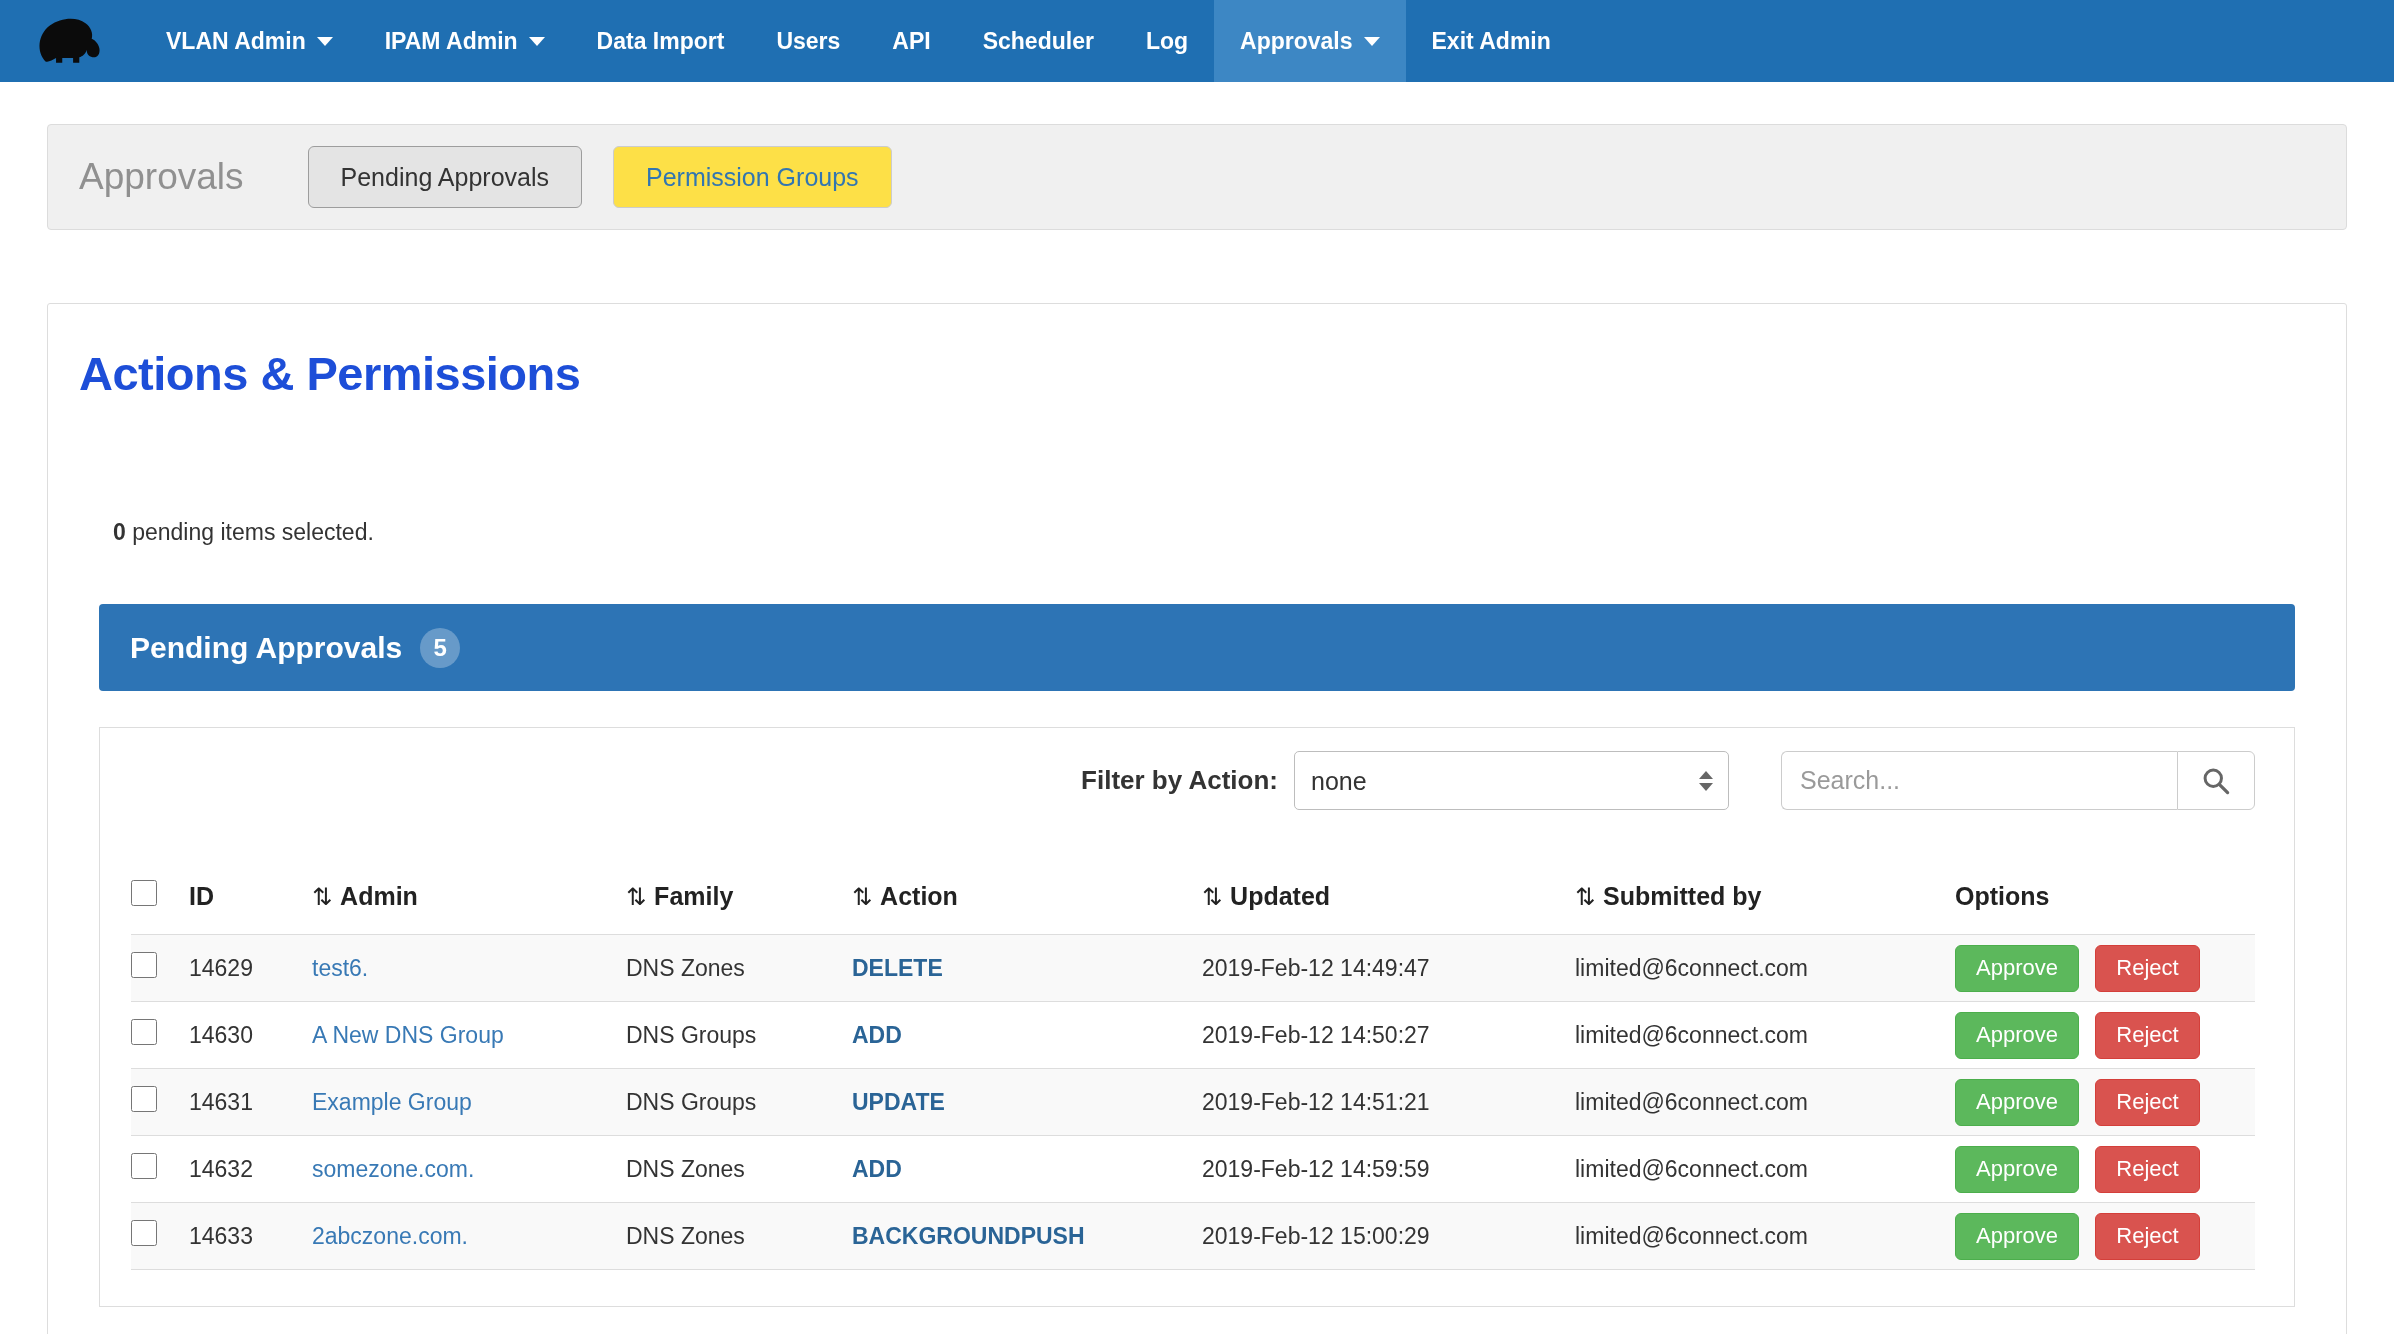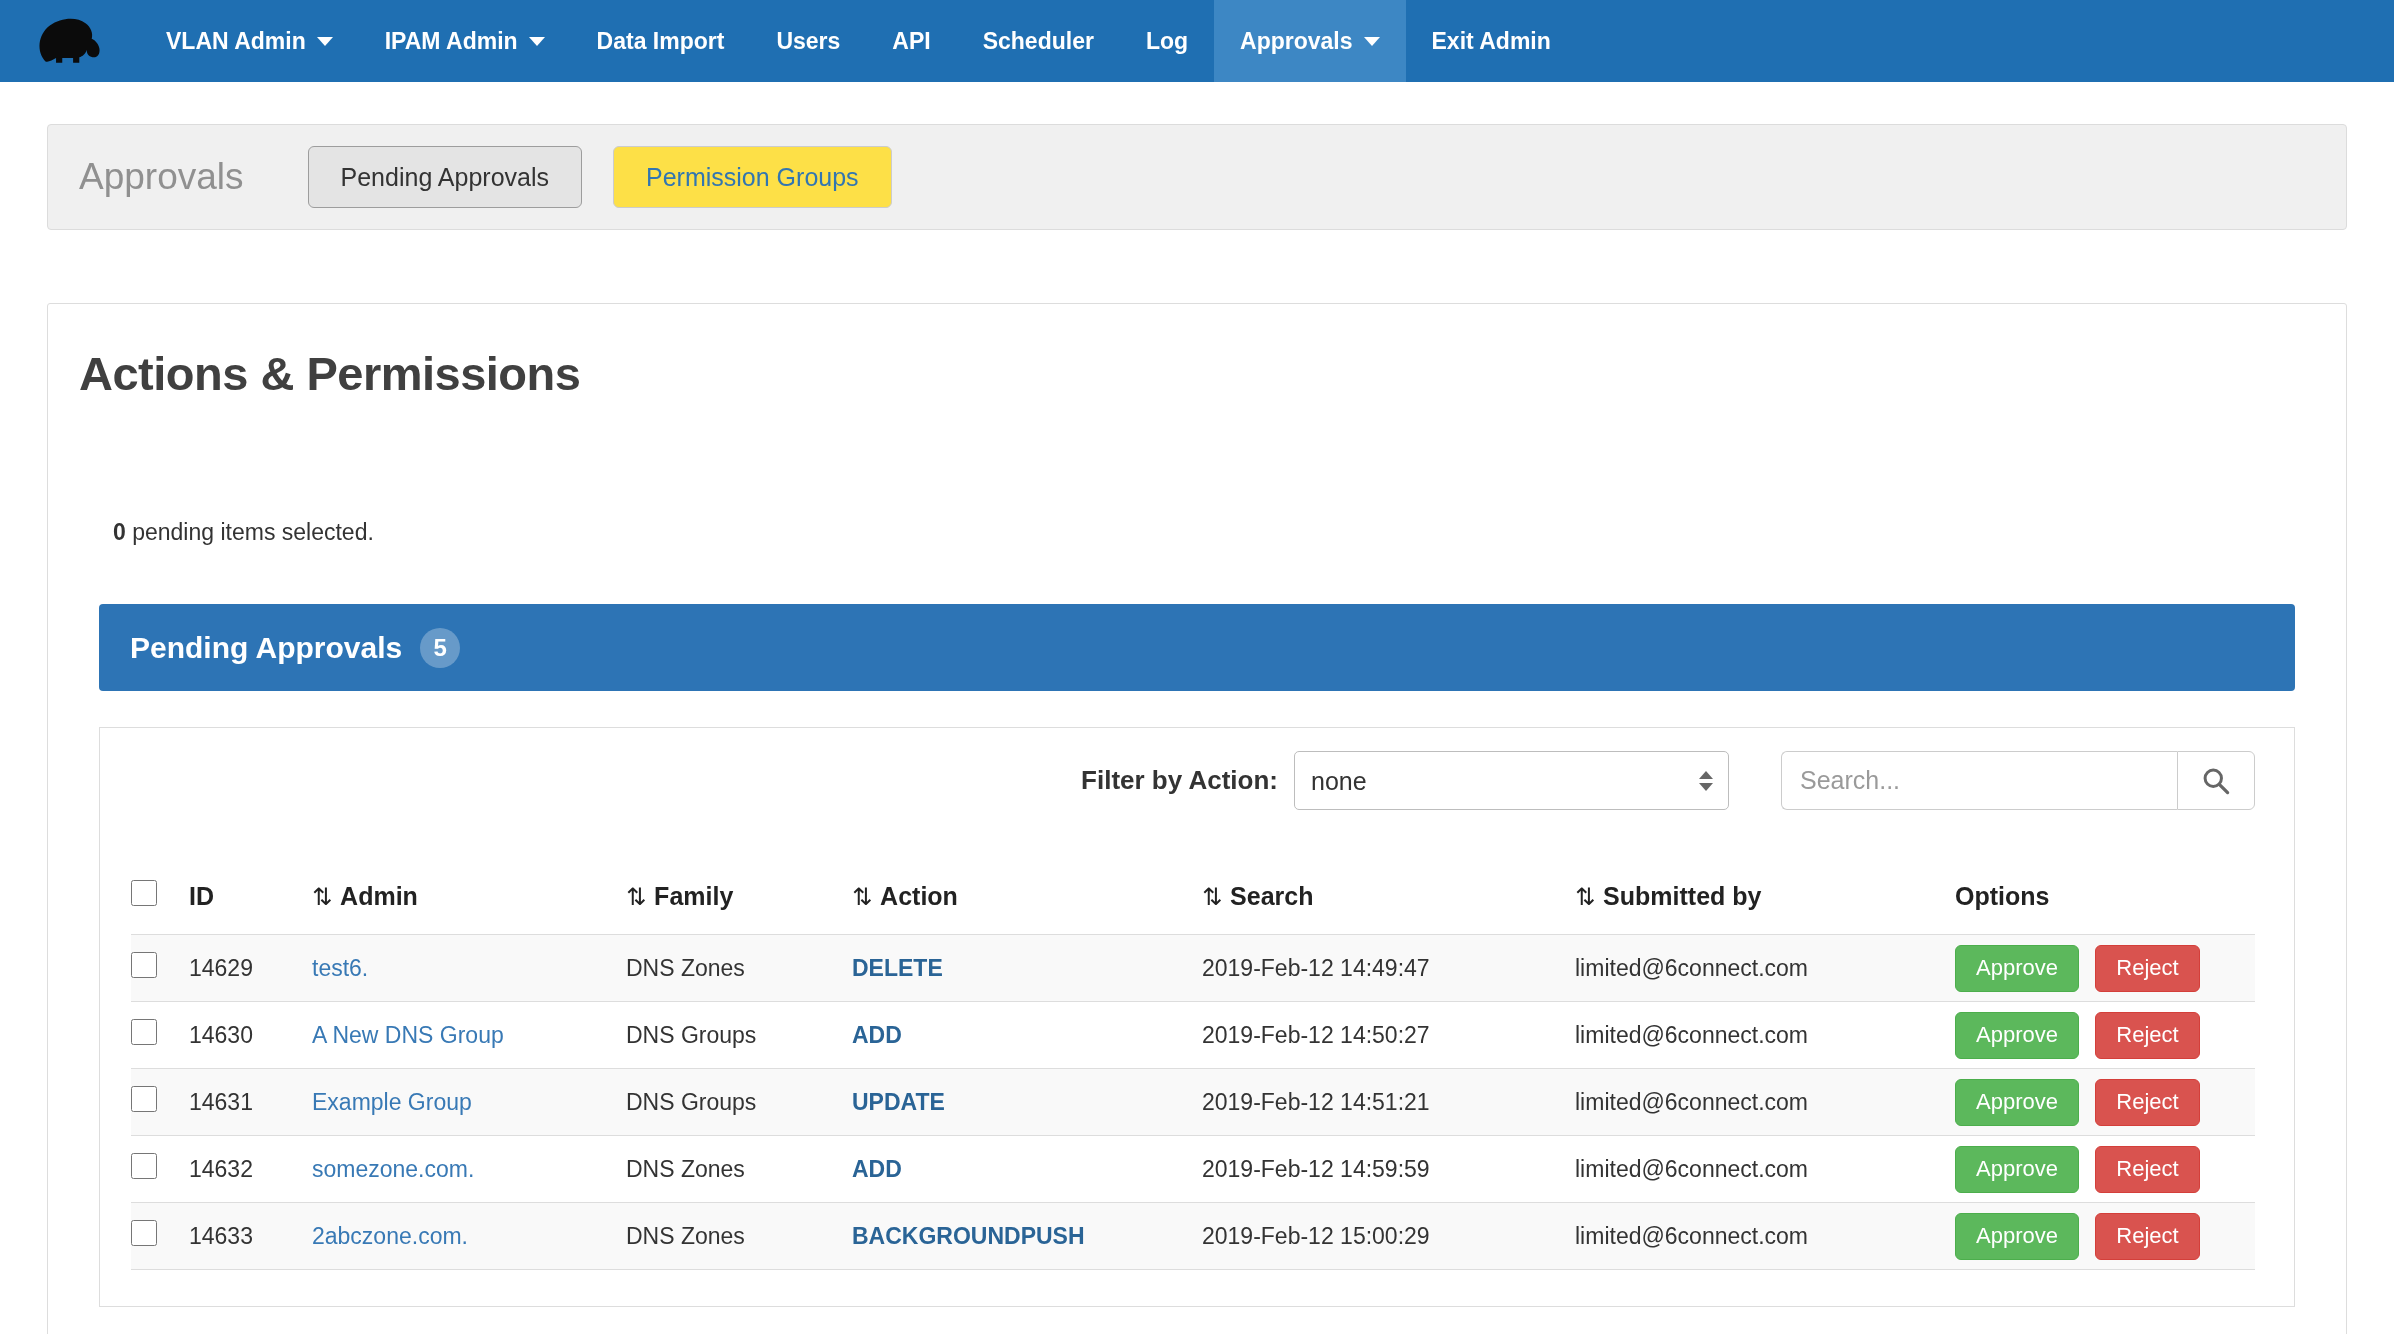--- a/index.html
+++ b/index.html
@@ -108,21 +108,21 @@
     margin: 73px 47px 0 47px;
     background: #ffffff;
     border: 1px solid #dddddd;
     border-radius: 3px;
     height: 1080px;
     padding: 0 51px;
   }
   .page-title {
     font-size: 47px;
     font-weight: 700;
-    color: #404040;
+    color: #1d4ed8;
     margin: 42px 0 0 -20px;
     letter-spacing: -0.5px;
   }
   .selected-line {
     margin: 118px 0 0 14px;
     font-size: 23px;
     color: #333;
   }
   .selected-line b { font-weight: 700; }
 
@@ -363,21 +363,21 @@
           <col class="col-submitted">
           <col>
       </colgroup>
       <thead>
         <tr>
           <th><input type="checkbox" style=""></th>
           <th><span>ID</span></th>
           <th><span class="sort-icon">⇅</span><span>Admin</span></th>
           <th><span class="sort-icon">⇅</span><span>Family</span></th>
           <th><span class="sort-icon">⇅</span><span>Action</span></th>
-          <th><span class="sort-icon">⇅</span><span>Search</span></th>
+          <th><span class="sort-icon">⇅</span><span>Updated</span></th>
           <th><span class="sort-icon">⇅</span><span>Submitted by</span></th>
           <th><span>Options</span></th>
         </tr>
       </thead>
       <tbody>
           <tr>
     <td><input type="checkbox" style=""></td>
     <td>14629</td>
     <td class="cell-name"><a>test6.</a></td>
     <td>DNS Zones</td>

